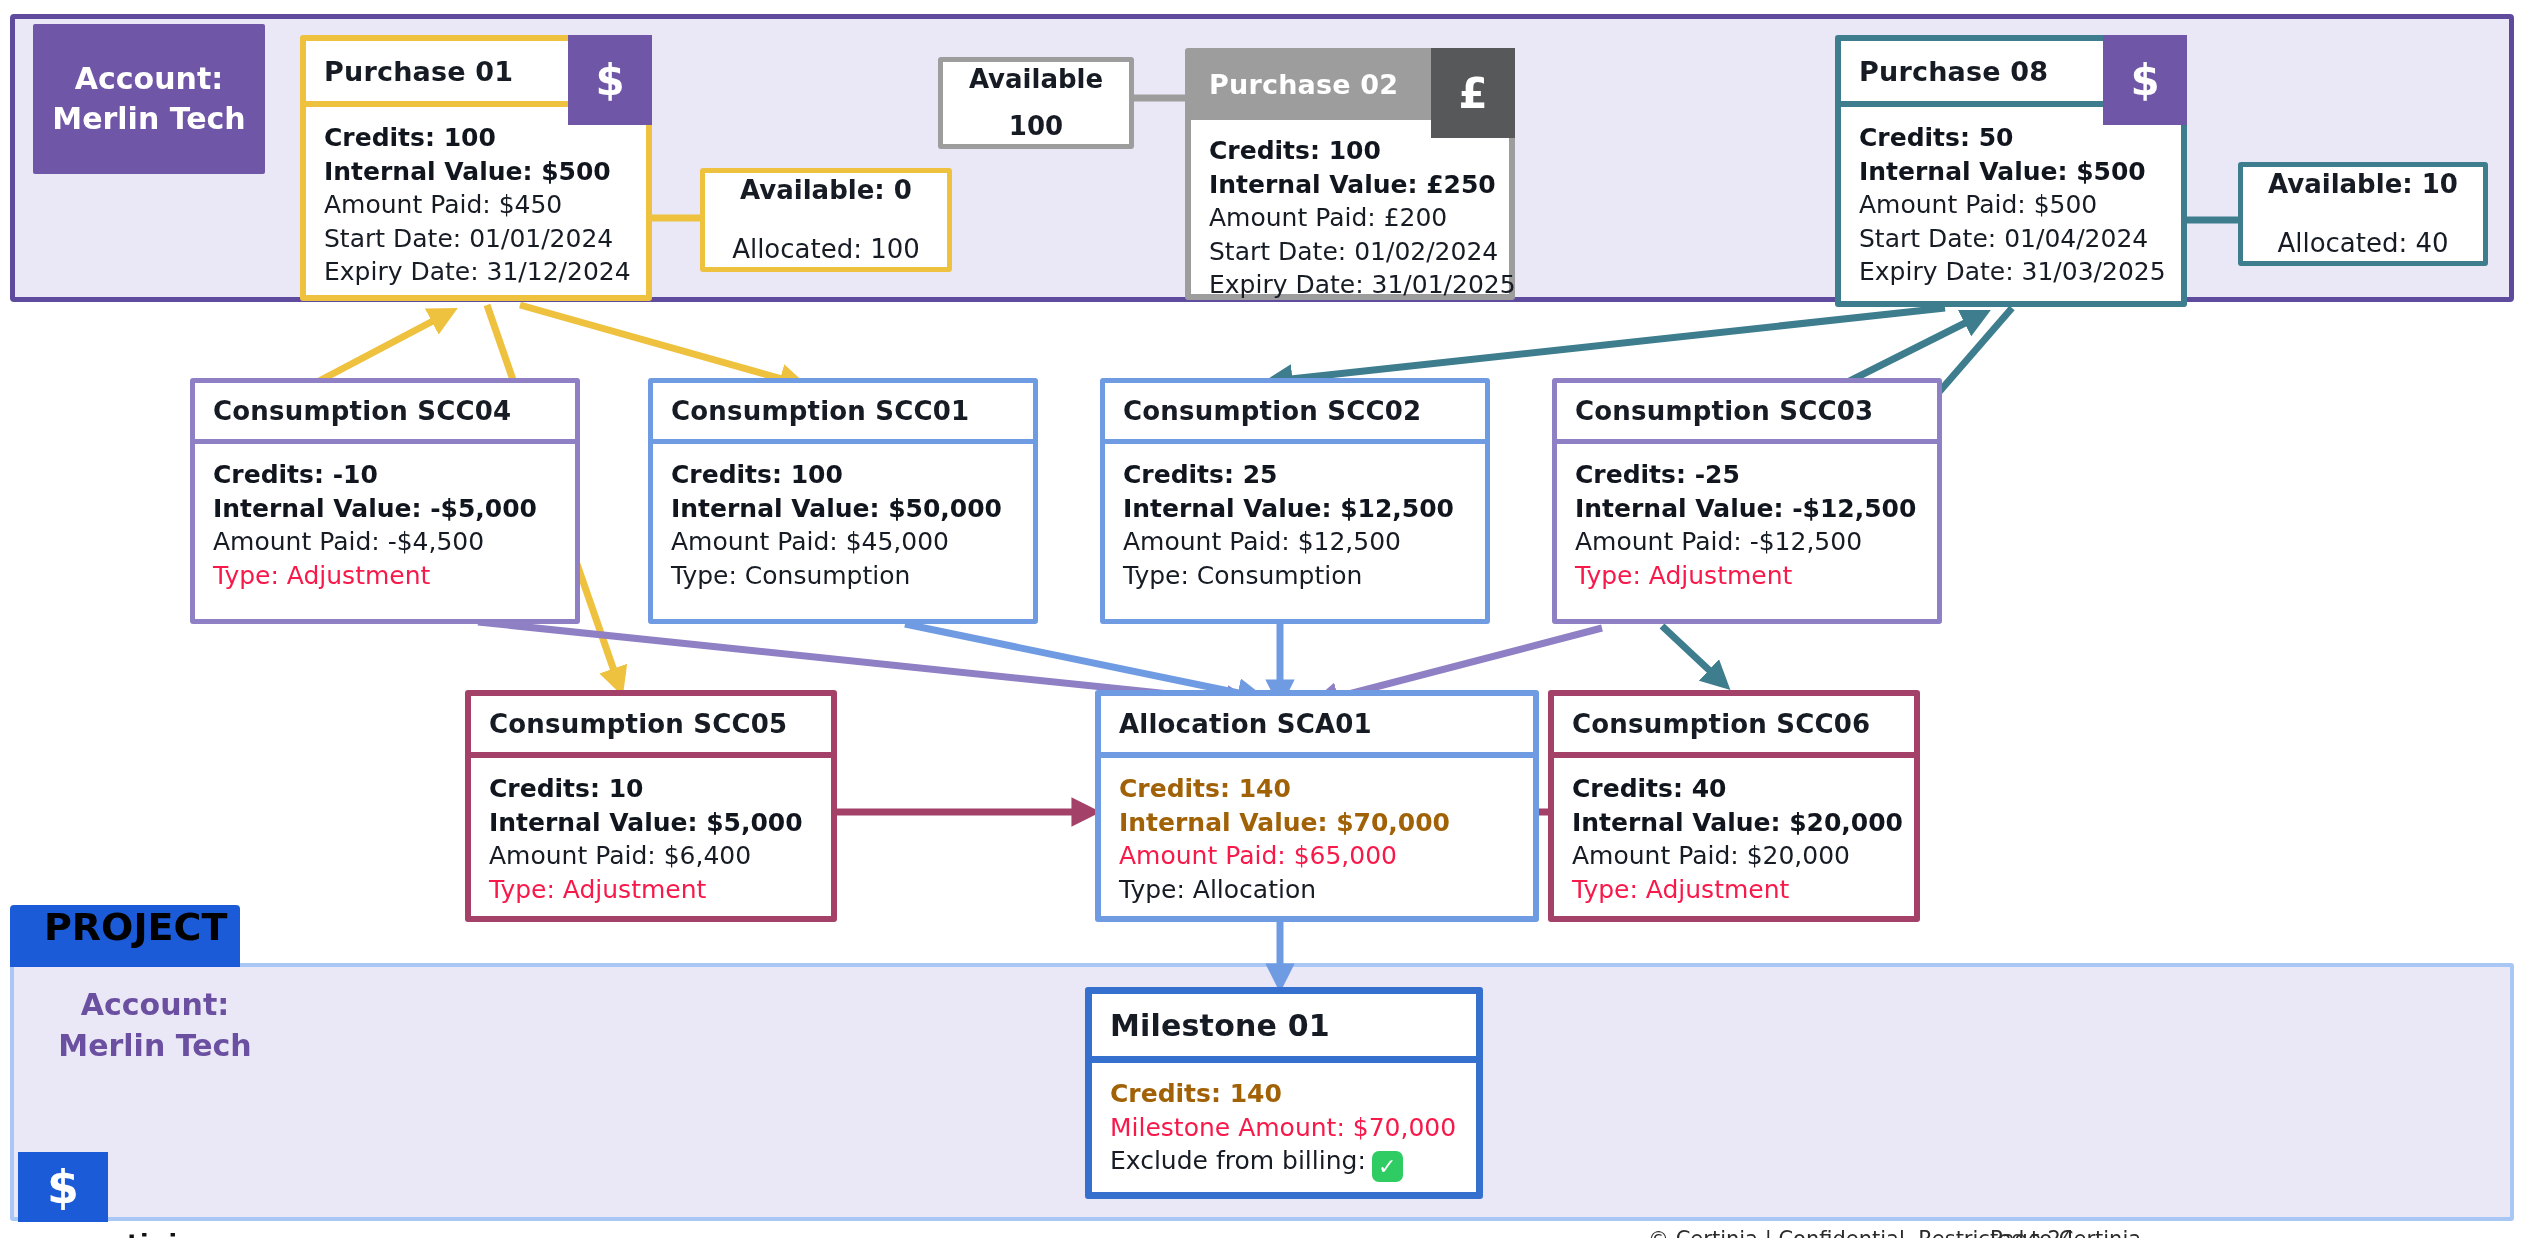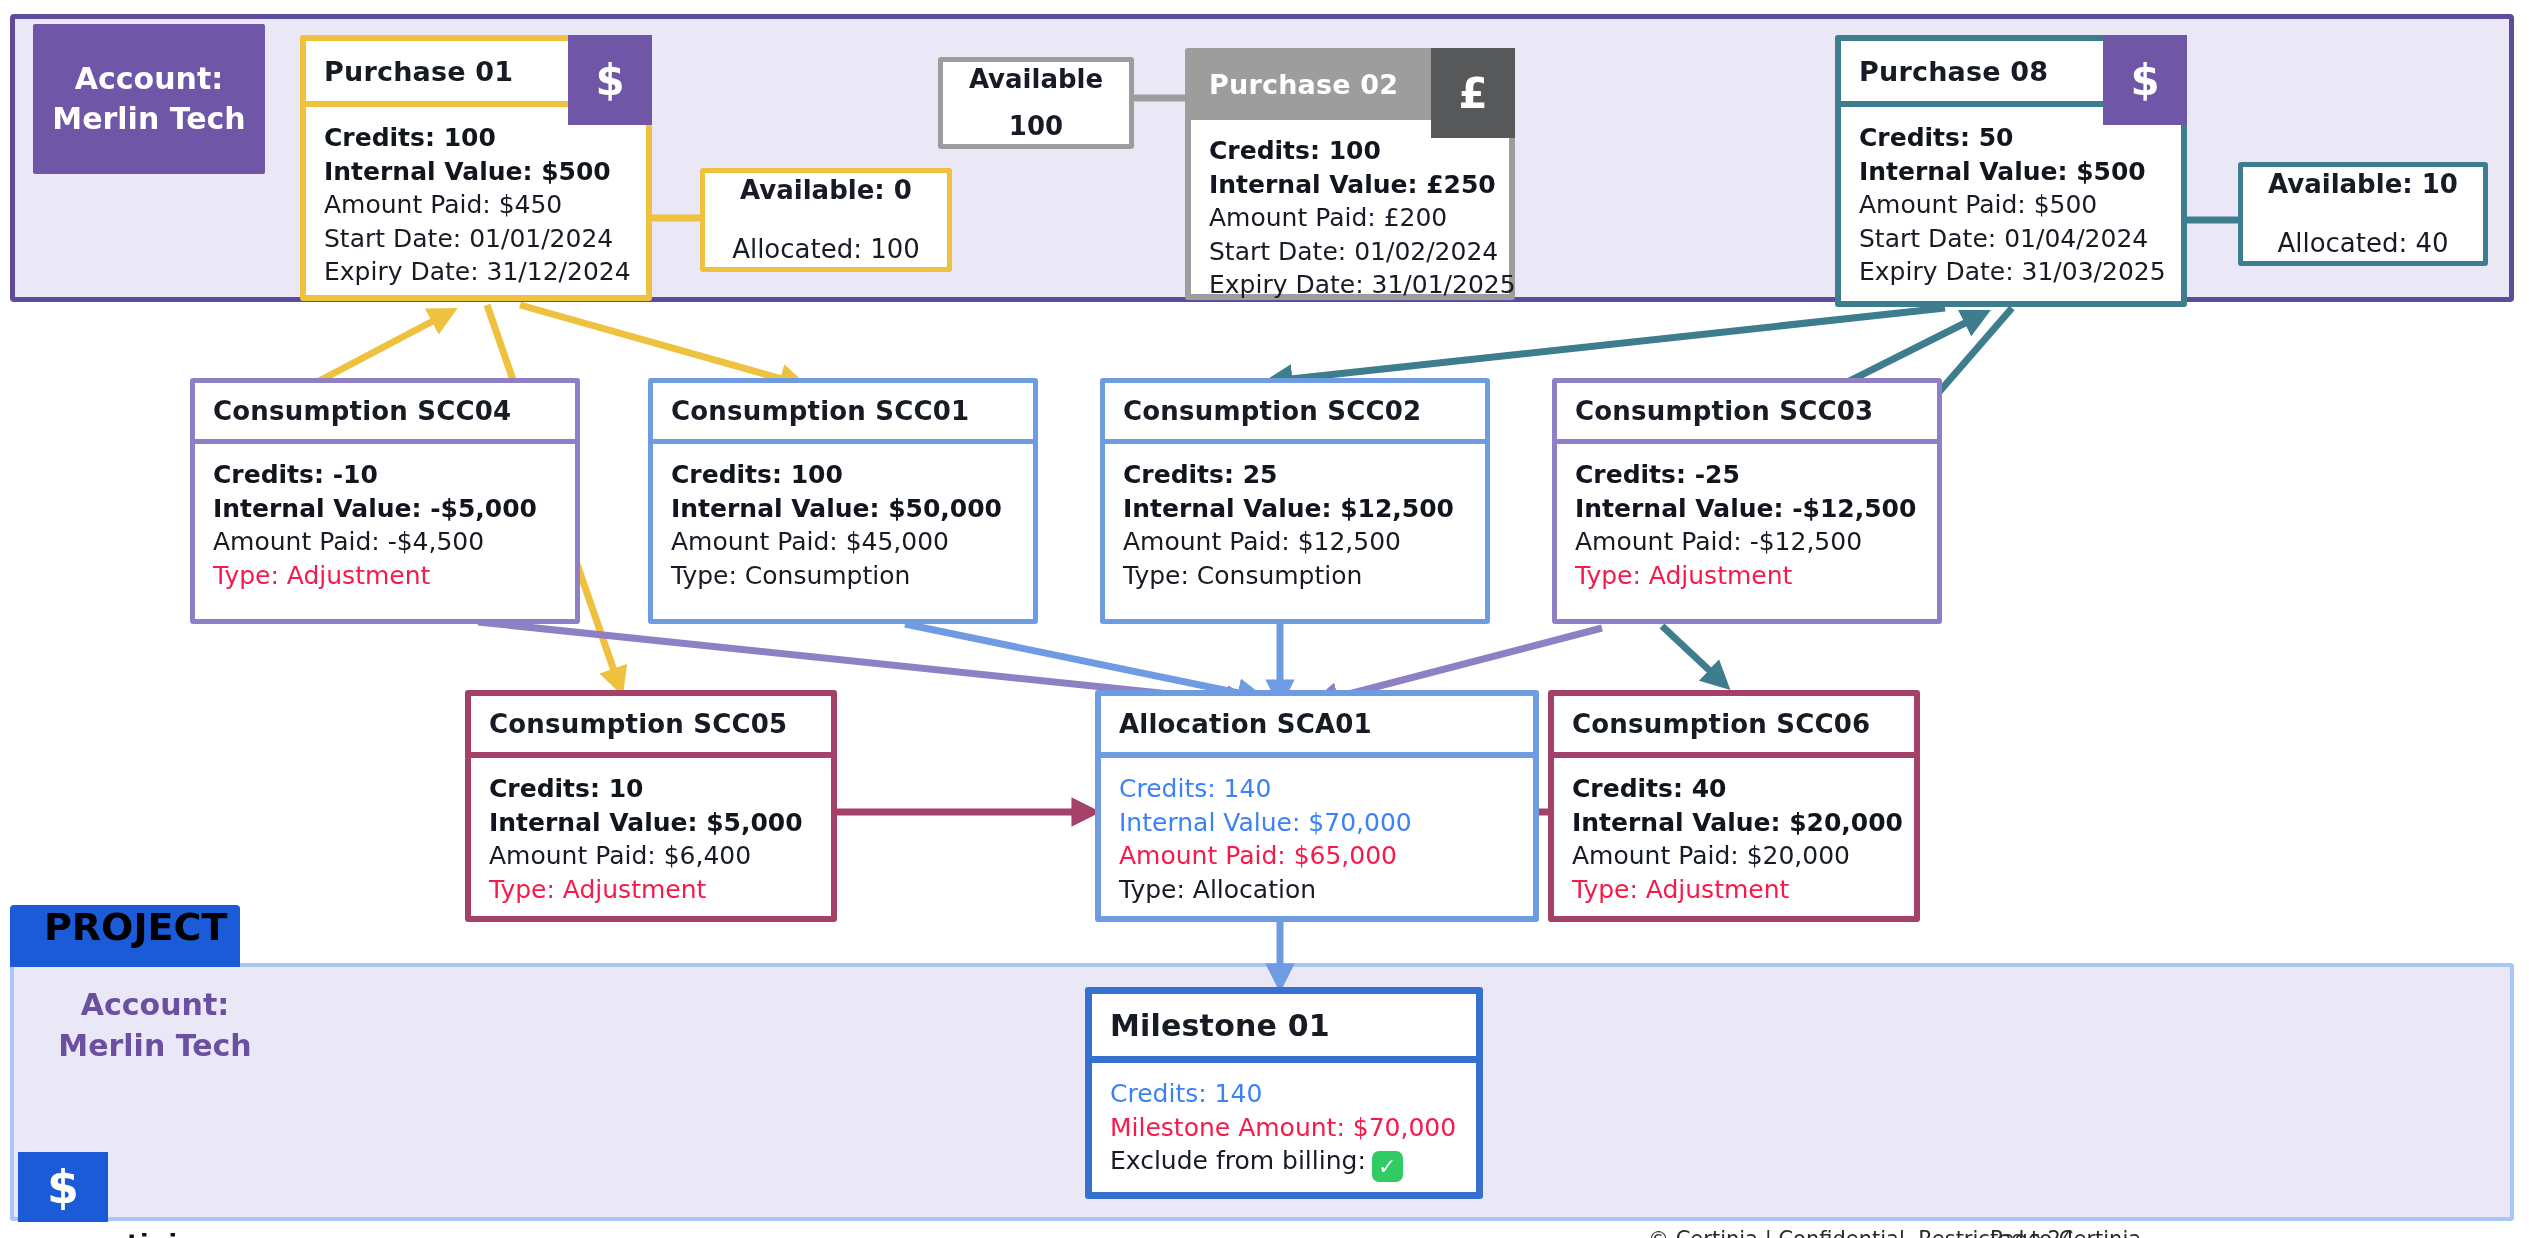--- a/index.html
+++ b/index.html
@@ -27,21 +27,21 @@
   .card .hd{
     display:flex;align-items:center;height:60px;padding:0 18px;
     font-weight:700;font-size:27px;letter-spacing:.2px;border-bottom:6px solid var(--c);
   }
   .card.thin{border-width:5px}
   .card.thin .hd{border-bottom-width:5px;height:56px;font-size:26px}
   .card .bd{padding:14px 18px;font-size:25px;line-height:1.34}
   .ln{white-space:nowrap}
   .ln.b{font-weight:700;color:#11151d}
   .ln.red{color:#f8194b}
-  .ln.redb{color:#3b82f6;font-weight:400}
+  .ln.redb{color:#a16207;font-weight:700}
   .badge{
     position:absolute;top:-6px;right:-6px;width:84px;height:90px;z-index:4;
     display:flex;align-items:center;justify-content:center;
     color:#fff;font-weight:700;font-size:42px;
   }
   .gray-hd .hd{background:#9d9d9d;color:#ffffff}
 
   
   .ibox{
     position:absolute;box-sizing:border-box;background:#fff;border:5px solid var(--c);border-radius:3px;z-index:3;

